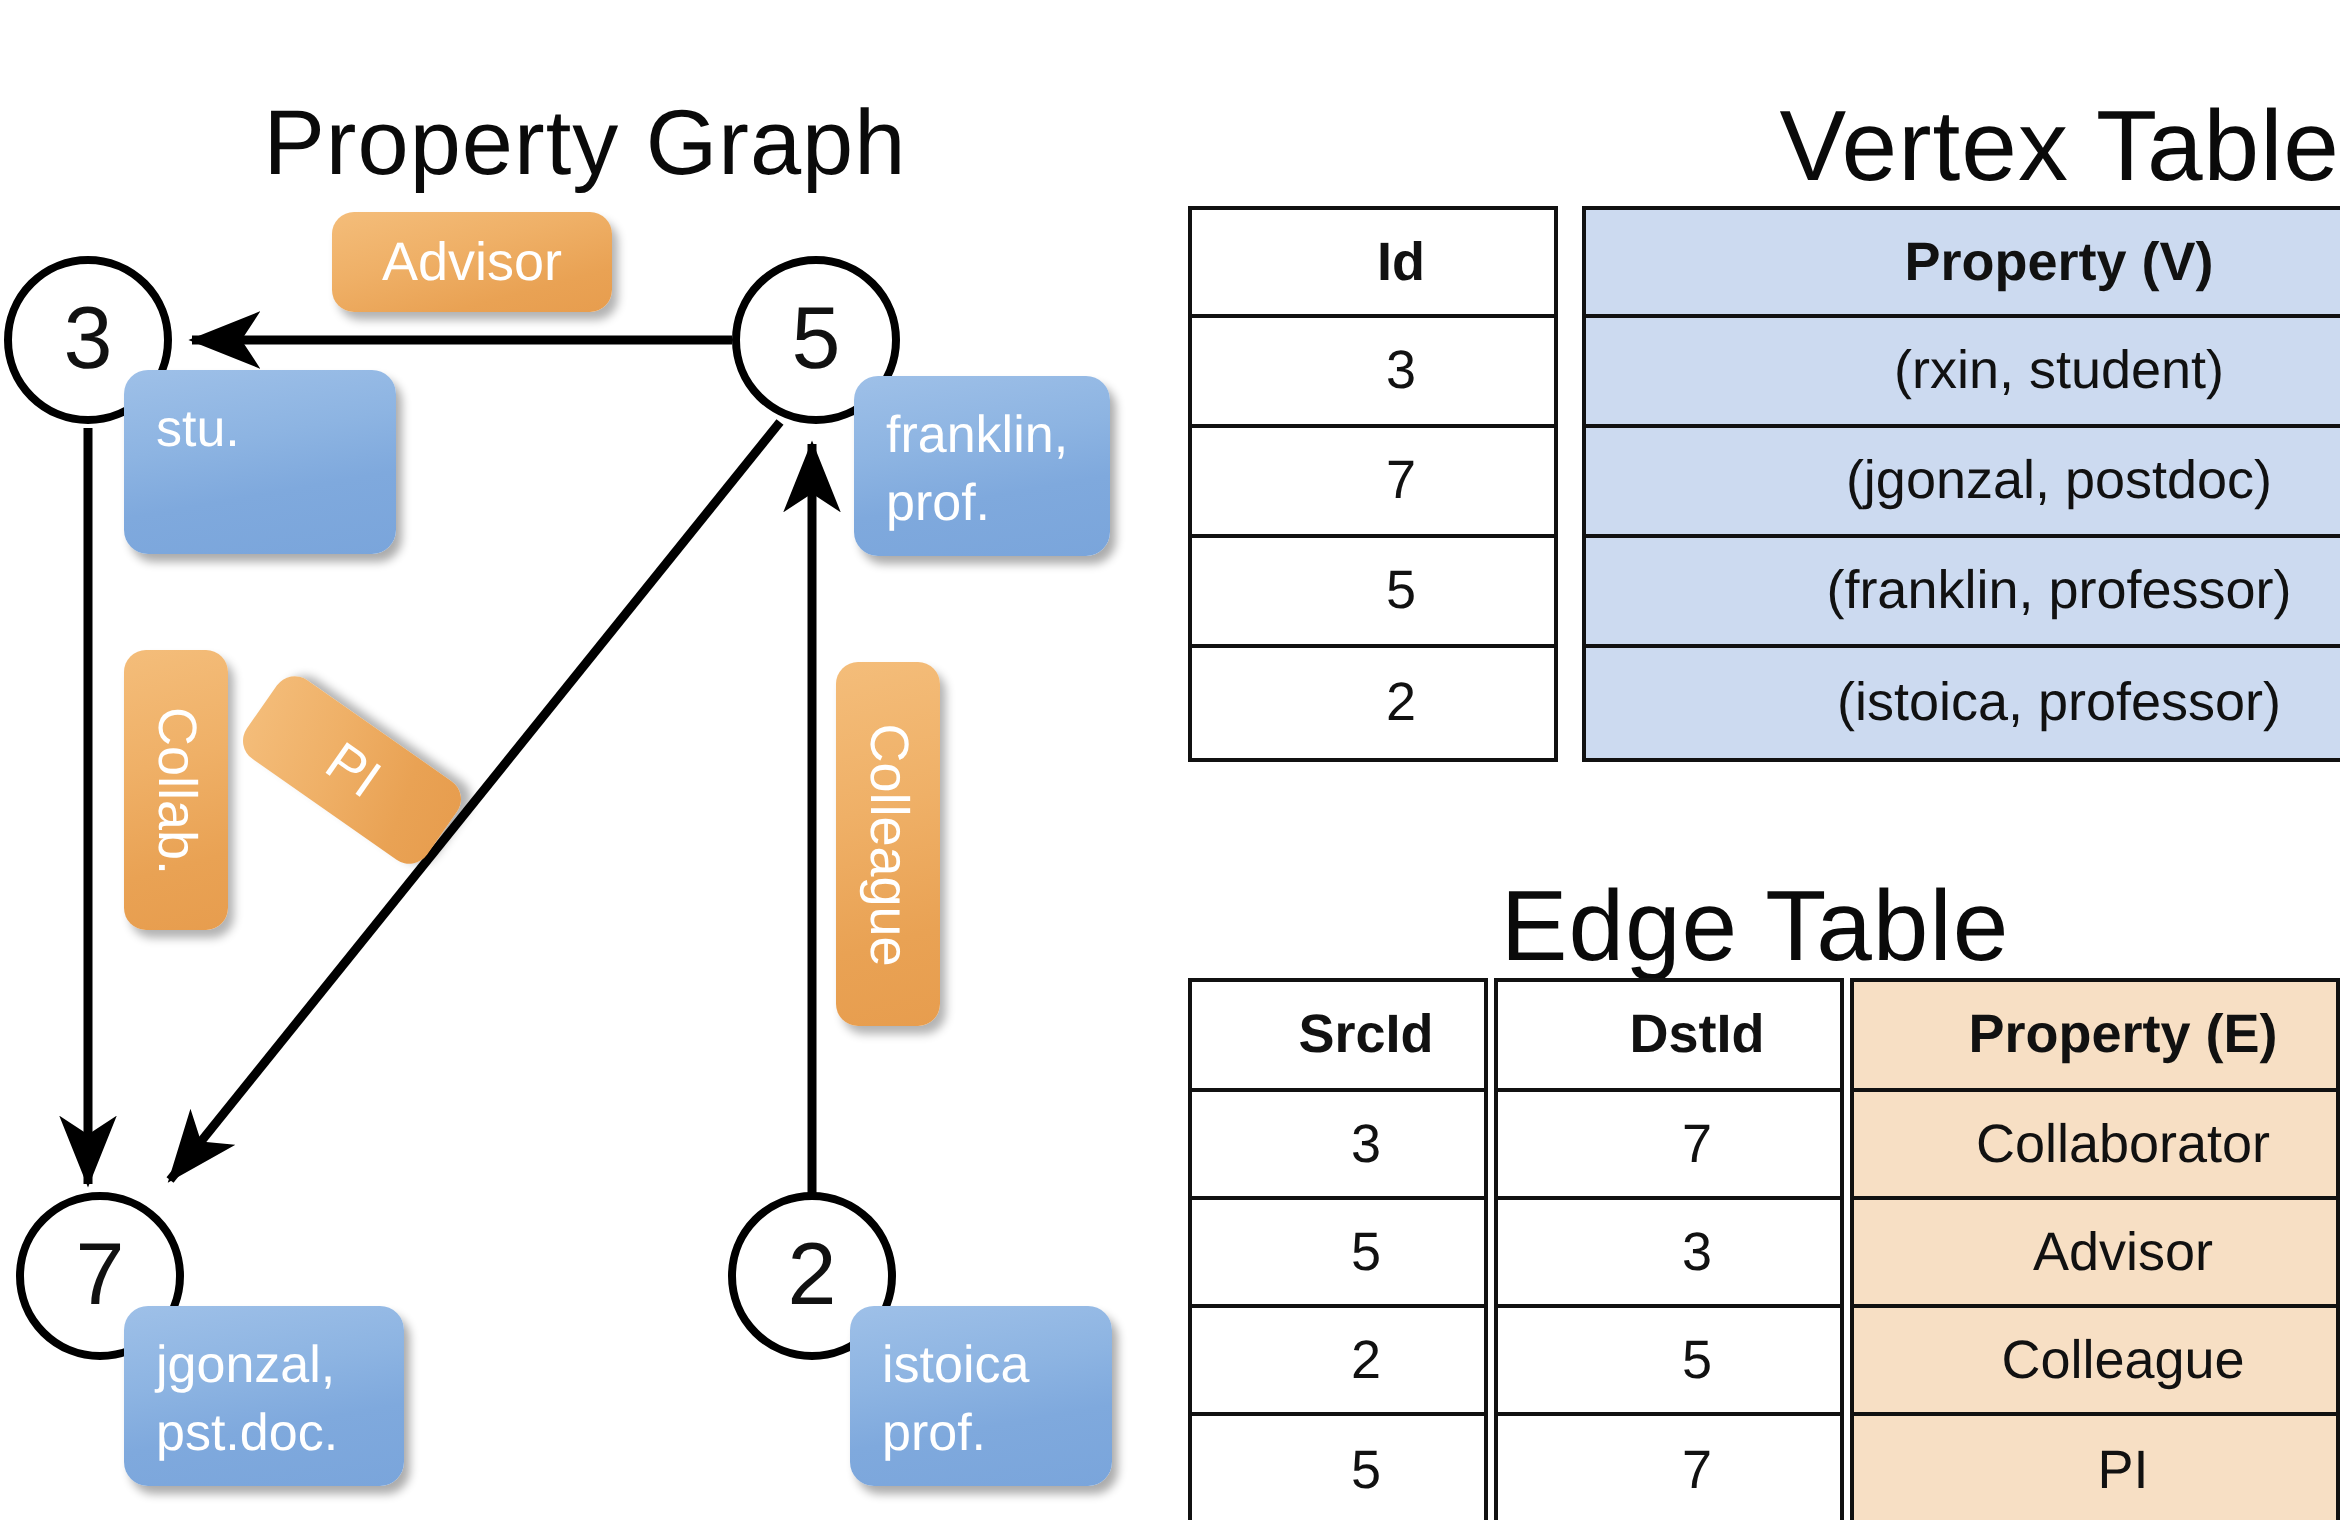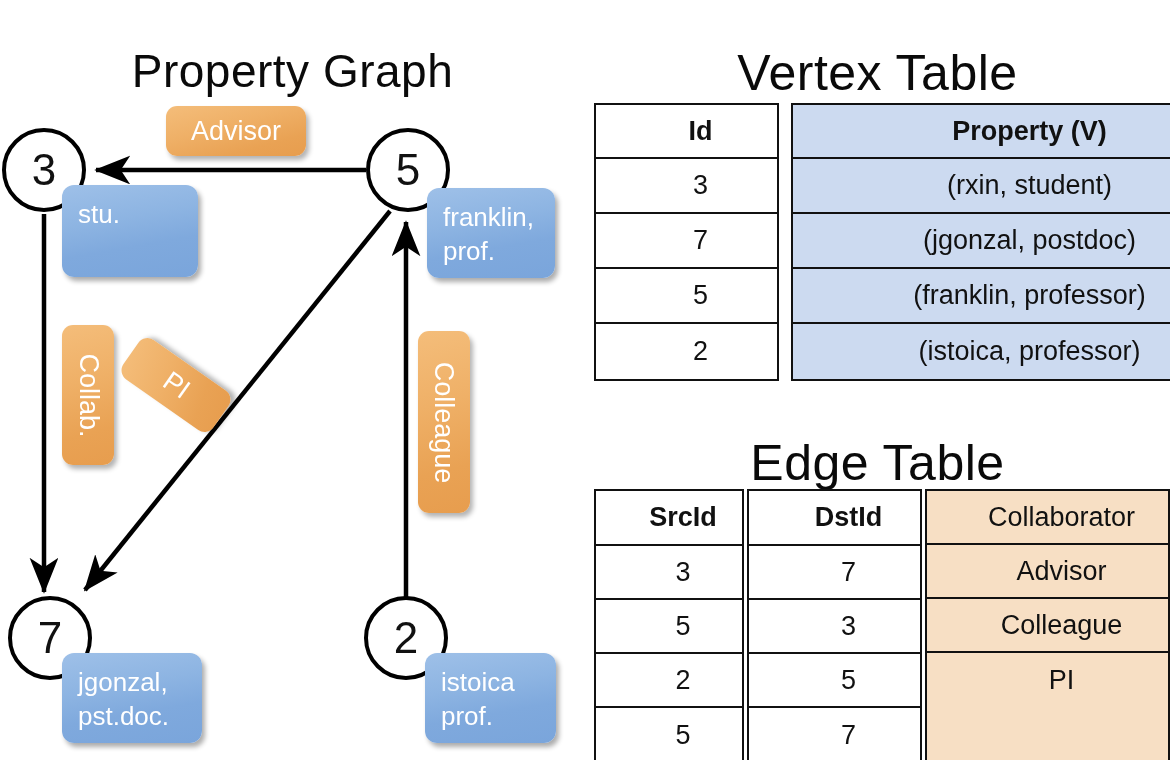--- a/index.html
+++ b/index.html
@@ -30,21 +30,21 @@
     top: 8px;
     width: 585px;
     text-align: center;
     font-size: 46px;
     line-height: 64px;
   }
   #title-vertex-table {
     left: 585px;
     top: 8px;
     width: 585px;
-    text-align: center;
+    text-align: right;
     font-size: 50px;
     line-height: 62px;
   }
   #title-edge-table {
     left: 585px;
     top: 398px;
     width: 585px;
     text-align: center;
     font-size: 50px;
     line-height: 62px;
@@ -284,18 +284,19 @@
     <div class="tbl-cell">5</div>
   </div>
   <div class="tbl-col col-dst">
     <div class="tbl-cell head">DstId</div>
     <div class="tbl-cell">7</div>
     <div class="tbl-cell">3</div>
     <div class="tbl-cell">5</div>
     <div class="tbl-cell">7</div>
   </div>
   <div class="tbl-col col-prop">
+    <div class="tbl-cell head">Property (E)</div>
     <div class="tbl-cell">Collaborator</div>
     <div class="tbl-cell">Advisor</div>
     <div class="tbl-cell">Colleague</div>
     <div class="tbl-cell">PI</div>
   </div>
 </div>
 
 </body></html>

